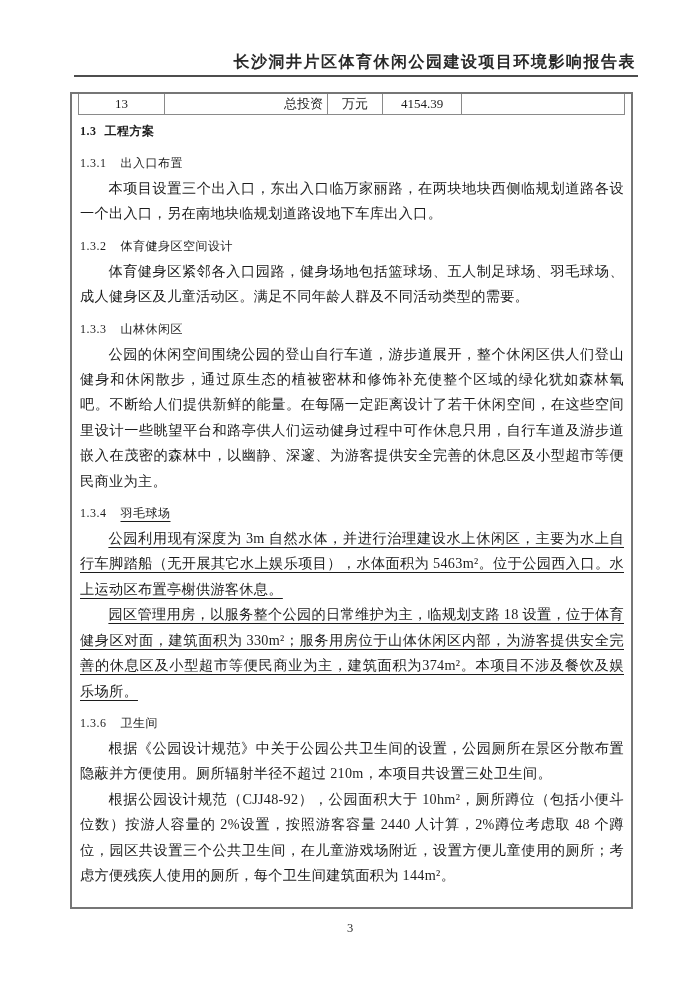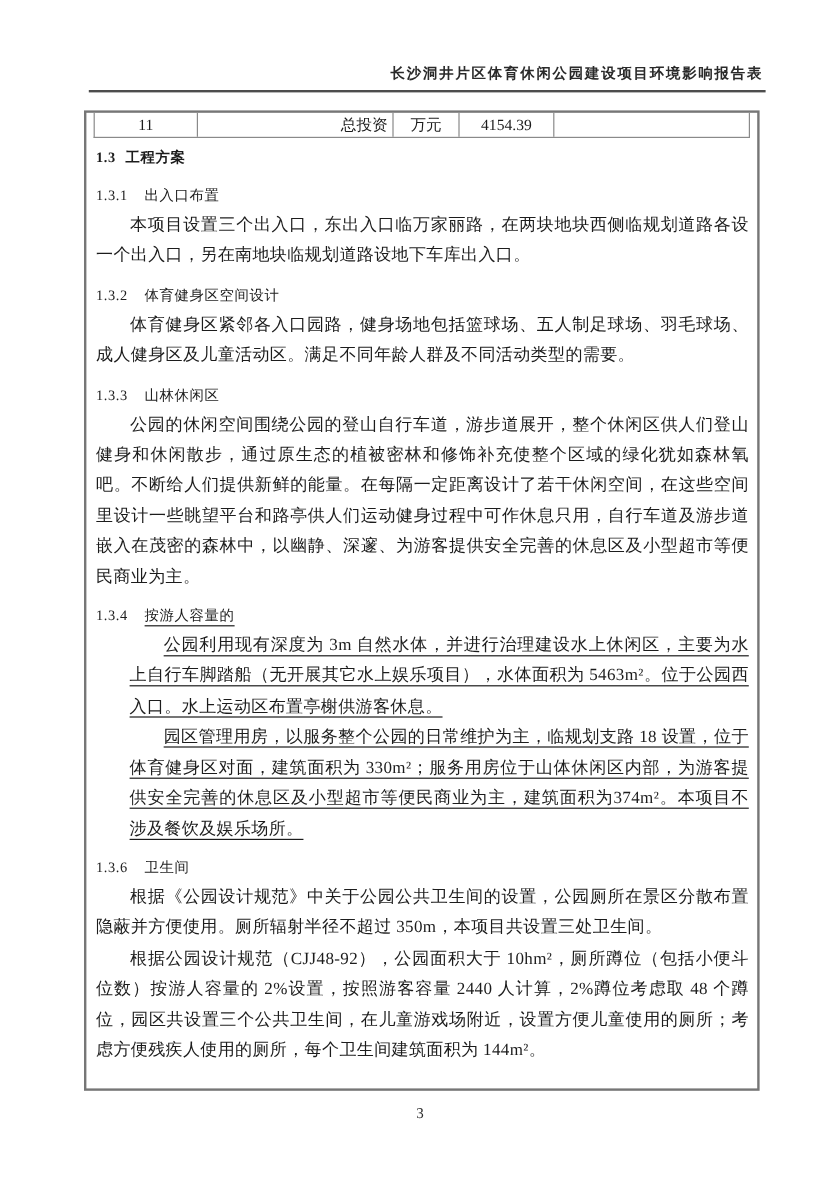--- a/index.html
+++ b/index.html
@@ -15,21 +15,21 @@
   
   .doc-header {
     position: absolute;
     top: 0; left: 0;
     width: 700px;
     height: 76px;
     padding: 52px 64px 3px 0;
     text-align: right;
   }
   .doc-header .title {
-    font-size: 12px;
+    font-size: 16px;
     font-weight: bold;
     letter-spacing: 1.5px;
     color: #2a2a2a;
   }
   .header-rule {
     position: absolute;
     top: 75px; left: 74px;
     width: 564px;
     height: 0;
     border-bottom: 2px solid #4d4d4d;
@@ -93,21 +93,21 @@
     margin-top: 6px;
     letter-spacing: 0.5px;
     text-align: left;
   }
   .h-sub .num { margin-right: 14px; }
   .para {
     text-indent: 2em;
     letter-spacing: 0.3px;
   }
   .u { text-decoration: underline; text-underline-offset: 4px; text-decoration-thickness: 1px; }
-  .para.u-para { text-decoration: underline; text-underline-offset: 4px; text-decoration-thickness: 1px; margin-left: 28px; }
+  .para.u-para { text-decoration: underline; text-underline-offset: 4px; text-decoration-thickness: 1px; }
 
   
   .page-number {
     position: absolute;
     top: 921px; left: 0;
     width: 700px;
     text-align: center;
     font-size: 12.5px;
     color: #2a2a2a;
   }
@@ -116,21 +116,21 @@
 <body>
 
 <div class="doc-header">
   <span class="title">长沙洞井片区体育休闲公园建设项目环境影响报告表</span>
 </div>
 <div class="header-rule"></div>
 
 <div class="content-box">
 
   <div class="top-table">
-    <div class="cell c-index">11</div>
+    <div class="cell c-index">13</div>
     <div class="cell c-item">总投资</div>
     <div class="cell c-unit">万元</div>
     <div class="cell c-value">4154.39</div>
     <div class="cell c-remark"></div>
   </div>
 
   <div class="doc-body">
 
     <div class="h-main">
       <span class="num">1.3</span><span class="title">工程方案</span>
@@ -145,28 +145,28 @@
       <span class="num">1.3.2</span><span class="title">体育健身区空间设计</span>
     </div>
     <div class="para">体育健身区紧邻各入口园路，健身场地包括篮球场、五人制足球场、羽毛球场、成人健身区及儿童活动区。满足不同年龄人群及不同活动类型的需要。</div>
 
     <div class="h-sub">
       <span class="num">1.3.3</span><span class="title">山林休闲区</span>
     </div>
     <div class="para">公园的休闲空间围绕公园的登山自行车道，游步道展开，整个休闲区供人们登山健身和休闲散步，通过原生态的植被密林和修饰补充使整个区域的绿化犹如森林氧吧。不断给人们提供新鲜的能量。在每隔一定距离设计了若干休闲空间，在这些空间里设计一些眺望平台和路亭供人们运动健身过程中可作休息只用，自行车道及游步道嵌入在茂密的森林中，以幽静、深邃、为游客提供安全完善的休息区及小型超市等便民商业为主。</div>
 
     <div class="h-sub">
-      <span class="num">1.3.4</span><span class="title u">按游人容量的</span>
+      <span class="num">1.3.4</span><span class="title u">羽毛球场</span>
     </div>
     <div class="para u-para">公园利用现有深度为 3m 自然水体，并进行治理建设水上休闲区，主要为水上自行车脚踏船（无开展其它水上娱乐项目），水体面积为 5463m²。位于公园西入口。水上运动区布置亭榭供游客休息。</div>
 
     <div class="para u-para">园区管理用房，以服务整个公园的日常维护为主，临规划支路 18 设置，位于体育健身区对面，建筑面积为 330m²；服务用房位于山体休闲区内部，为游客提供安全完善的休息区及小型超市等便民商业为主，建筑面积为374m²。本项目不涉及餐饮及娱乐场所。</div>
 
     <div class="h-sub">
       <span class="num">1.3.6</span><span class="title">卫生间</span>
     </div>
-    <div class="para">根据《公园设计规范》中关于公园公共卫生间的设置，公园厕所在景区分散布置隐蔽并方便使用。厕所辐射半径不超过 350m，本项目共设置三处卫生间。</div>
+    <div class="para">根据《公园设计规范》中关于公园公共卫生间的设置，公园厕所在景区分散布置隐蔽并方便使用。厕所辐射半径不超过 210m，本项目共设置三处卫生间。</div>
     <div class="para">根据公园设计规范（CJJ48-92），公园面积大于 10hm²，厕所蹲位（包括小便斗位数）按游人容量的 2%设置，按照游客容量 2440 人计算，2%蹲位考虑取 48 个蹲位，园区共设置三个公共卫生间，在儿童游戏场附近，设置方便儿童使用的厕所；考虑方便残疾人使用的厕所，每个卫生间建筑面积为 144m²。</div>
 
   </div>
 </div>
 
 <div class="page-number">3</div>
 
 </body></html>

